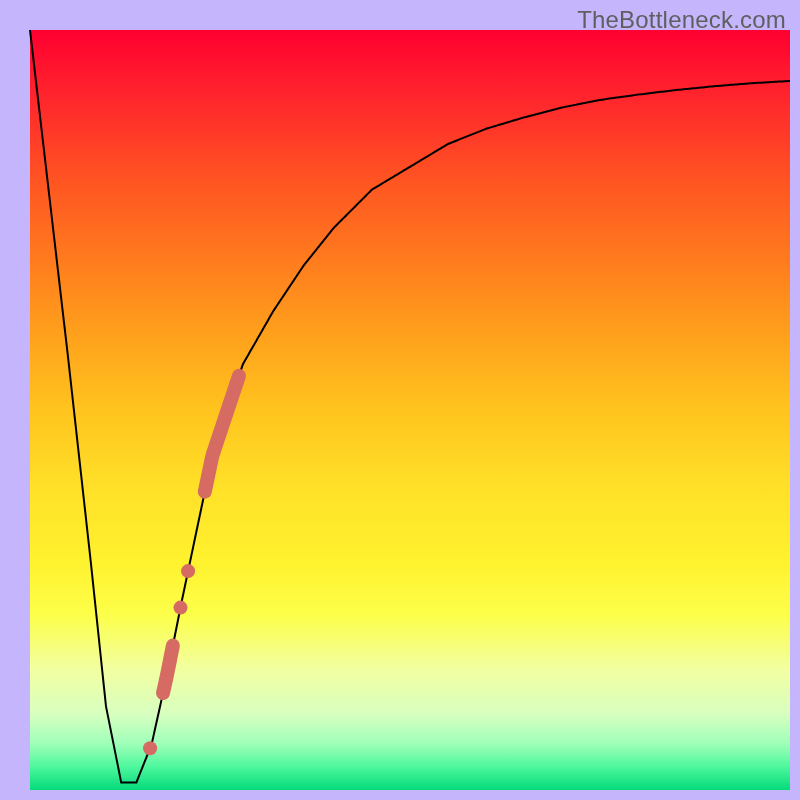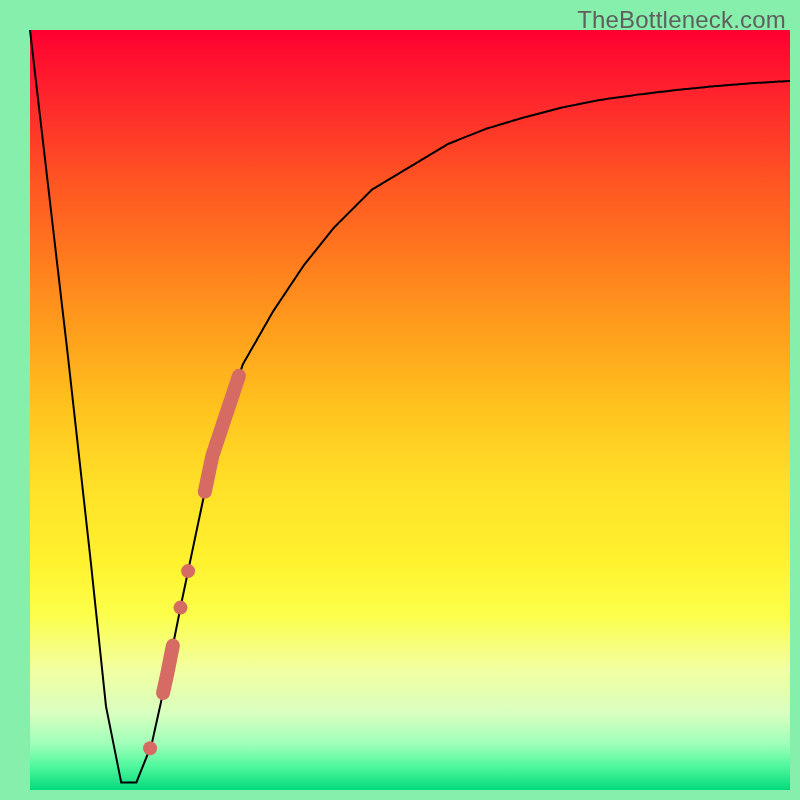--- a/index.html
+++ b/index.html
@@ -7,21 +7,21 @@
     padding: 0;
     width: 800px;
     height: 800px;
     background: #000;
     overflow: hidden;
   }
   .frame {
     position: relative;
     width: 800px;
     height: 800px;
-    background: #86efac;
+    background: #c4b5fd;
   }
   .plot-area {
     position: absolute;
     left: 30px;
     top: 30px;
     width: 760px;
     height: 760px;
     background: linear-gradient(to bottom,
       #ff0030 0%,
       #ff2a2c 10%,

